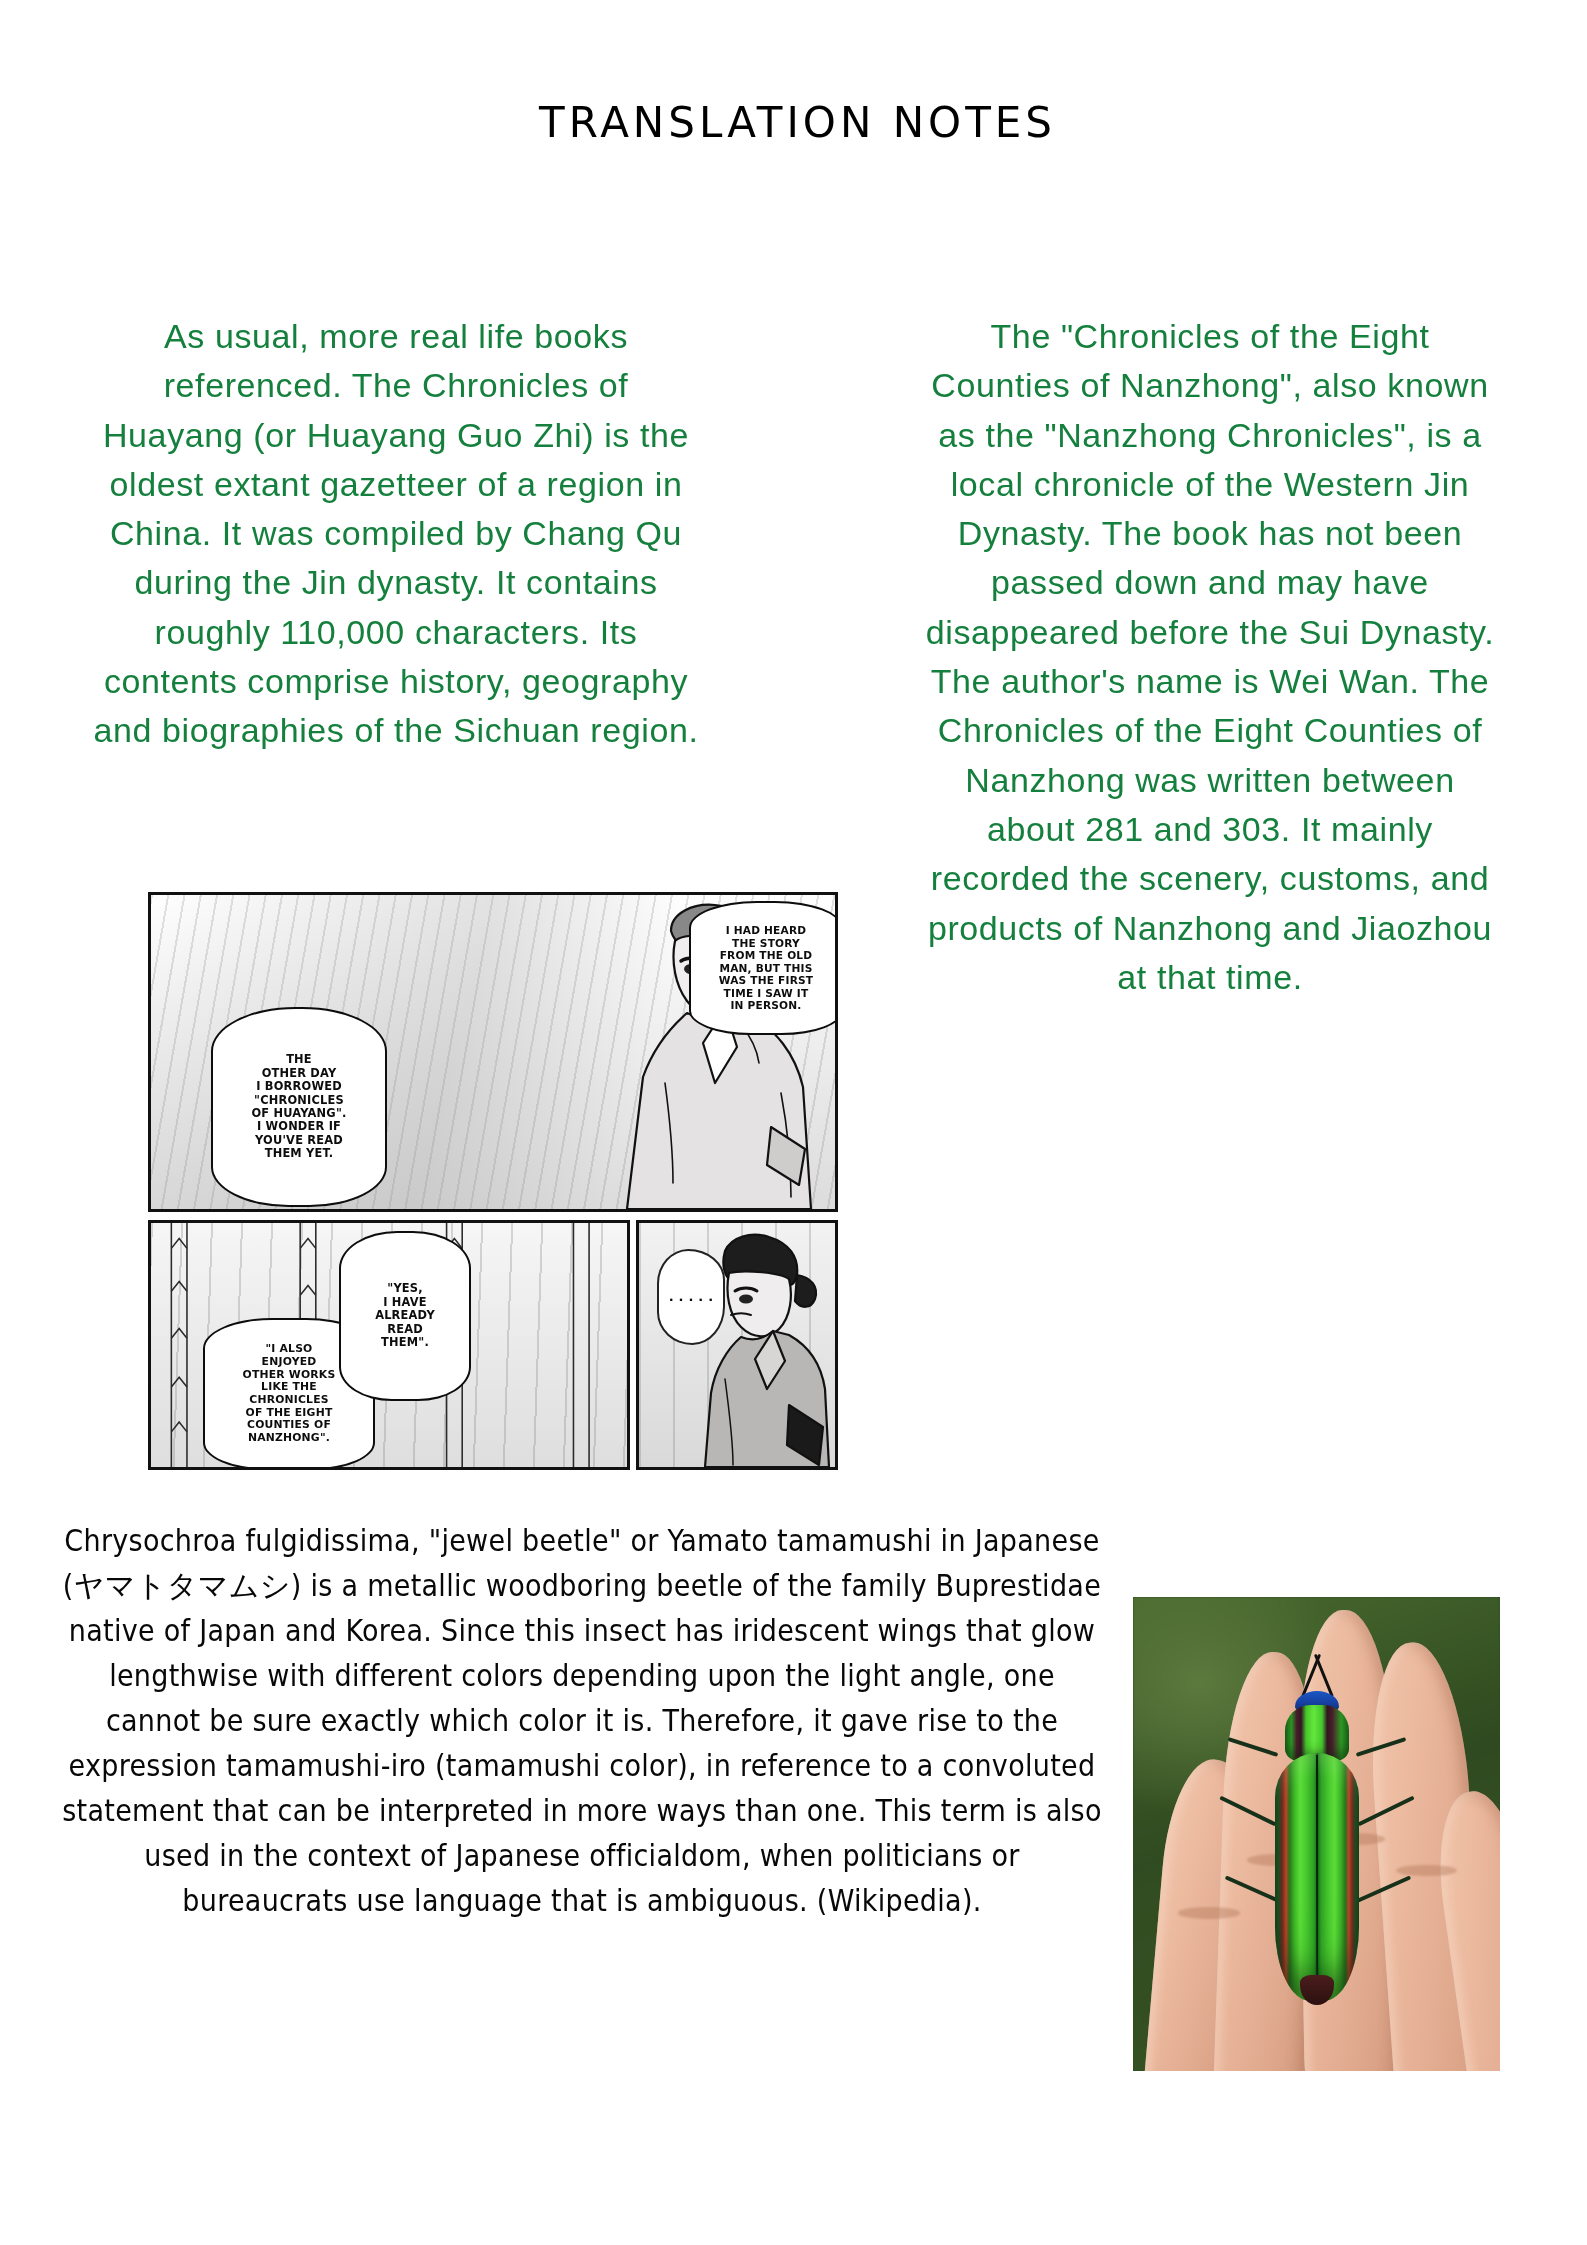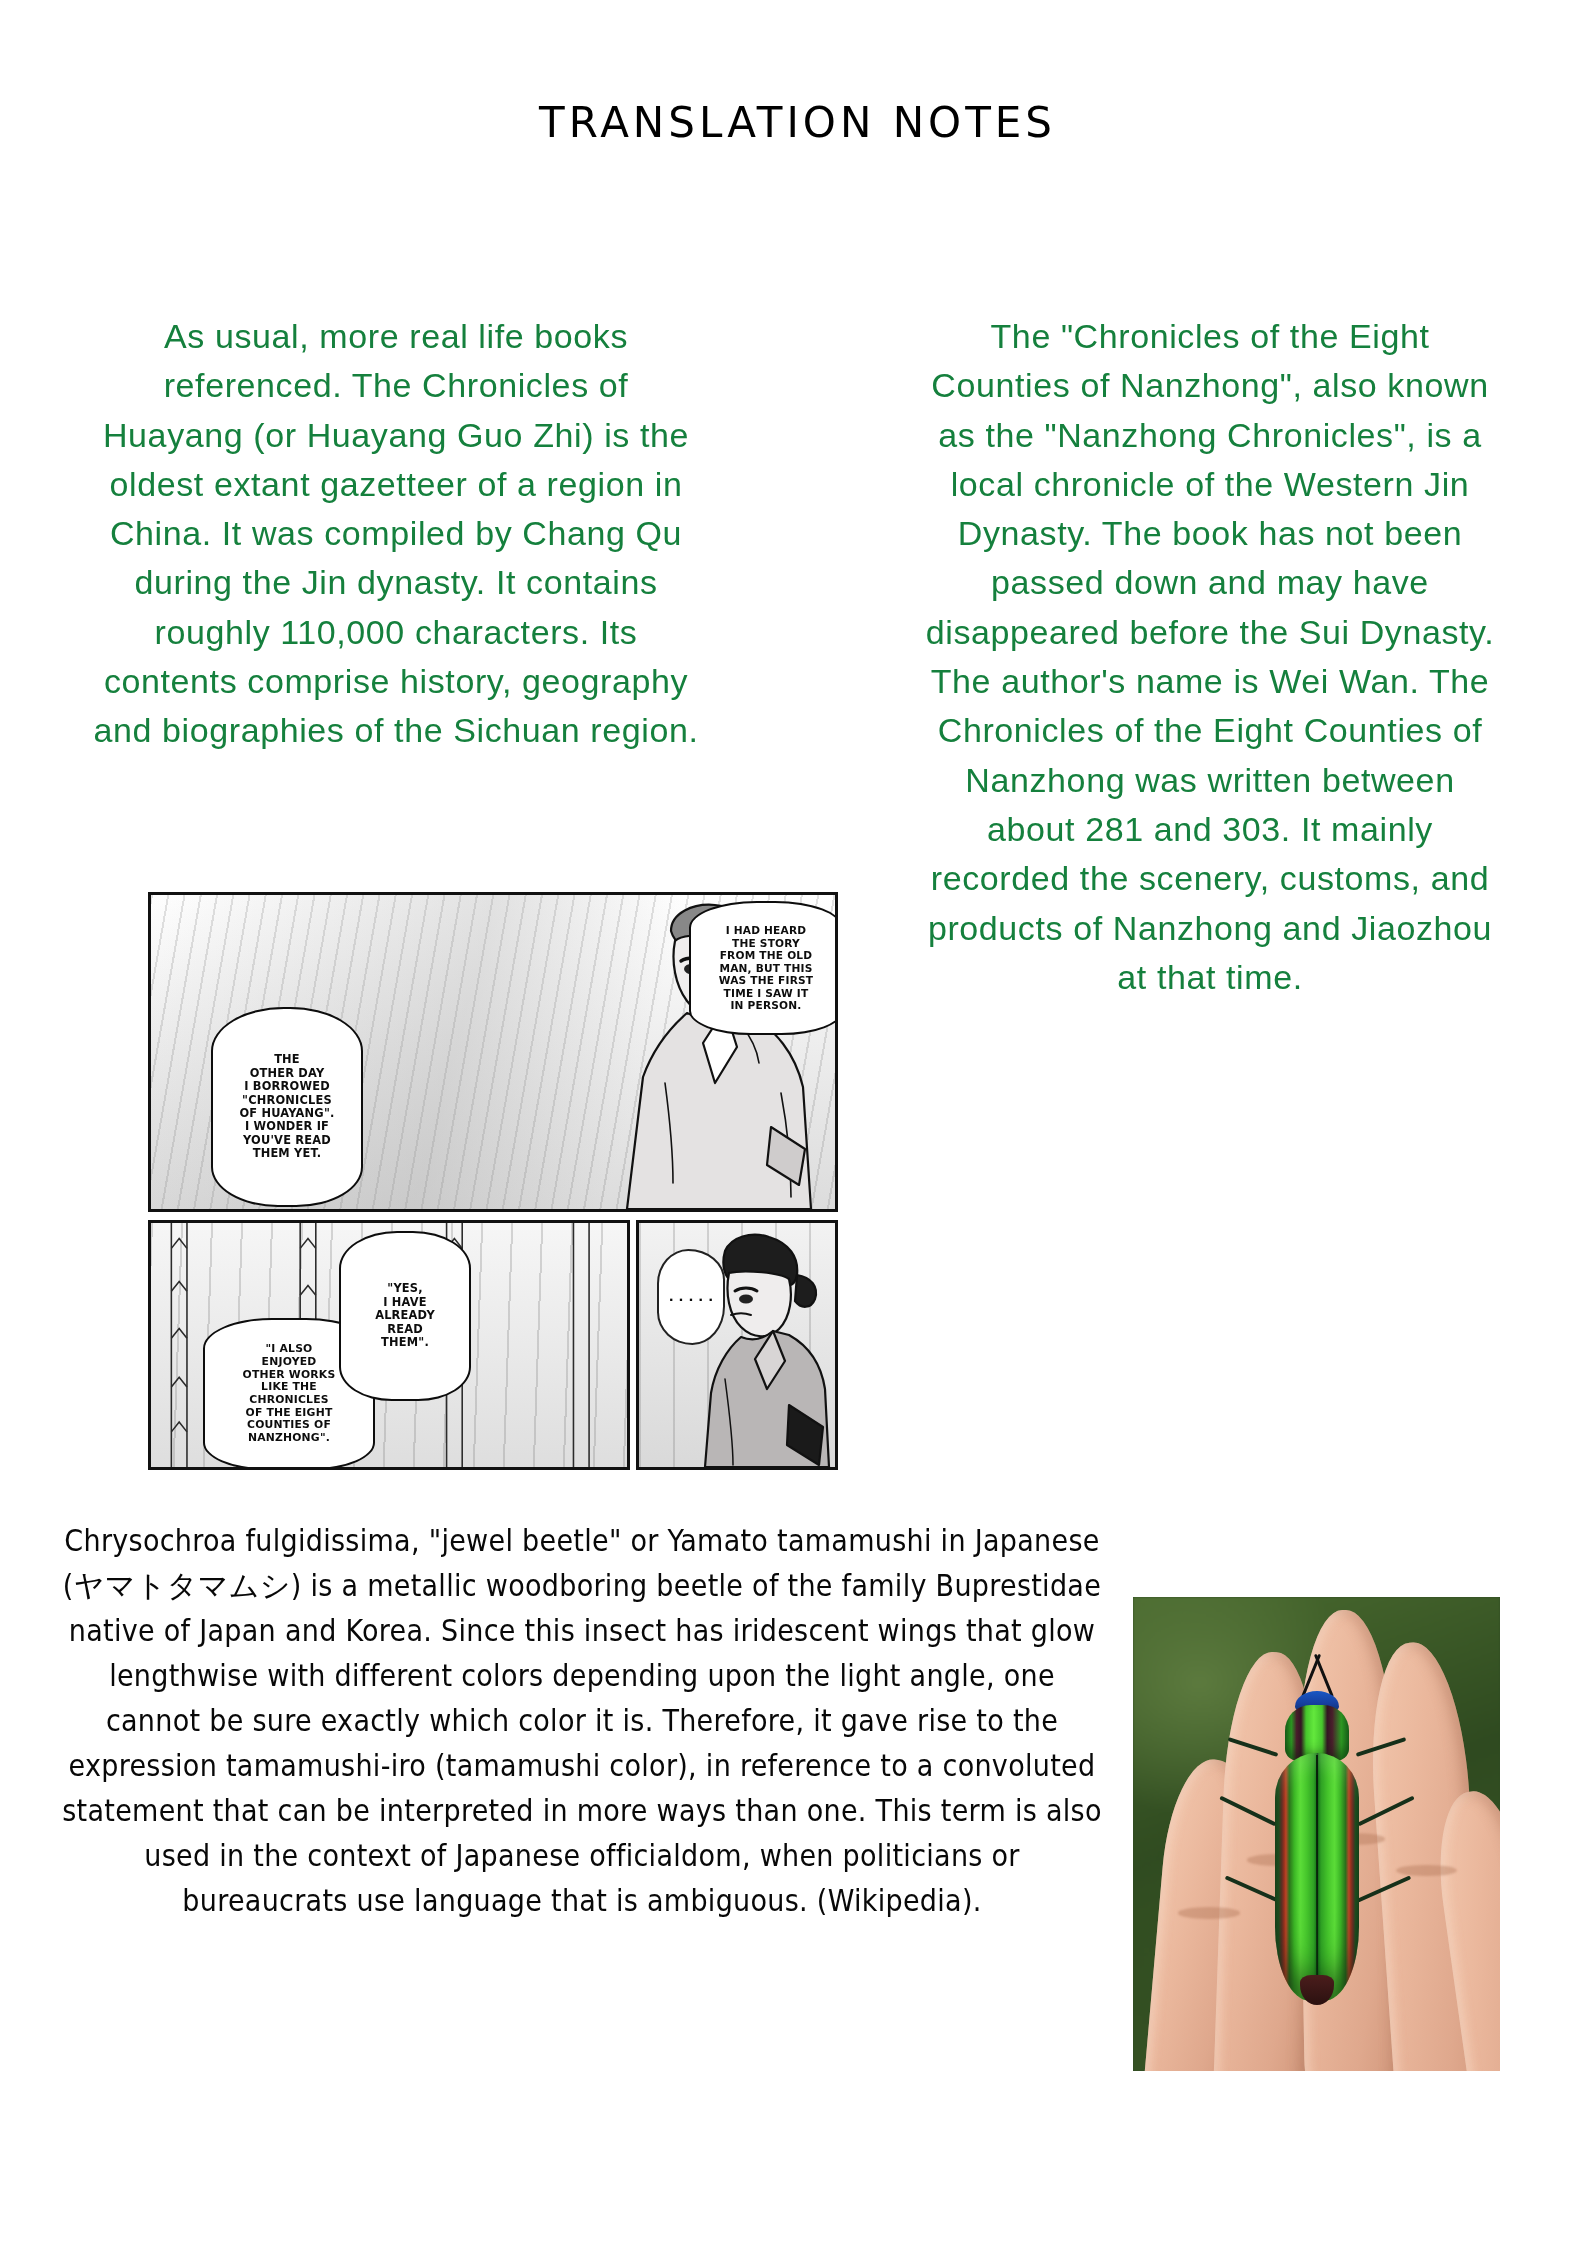--- a/index.html
+++ b/index.html
@@ -137,21 +137,21 @@
     box-sizing: border-box;
     z-index: 5;
   }
   .bubble-text {
     display: block;
     white-space: pre-line;
     line-height: 1.18;
     letter-spacing: 0.2px;
   }
 
-  .b1 { left: 60px; top: 112px; width: 152px; height: 200px; font-size: 11.4px;
+  .b1 { left: 60px; top: 112px; width: 176px; height: 200px; font-size: 11.4px;
         border-radius: 48% 48% 44% 44% / 22% 22% 20% 20%; }
   .b2 { left: 538px; top: 6px; width: 154px; height: 134px; font-size: 10.6px;
         border-radius: 44% 44% 40% 40% / 20% 20% 18% 18%; }
   .b3 { left: 52px; top: 95px; width: 172px; height: 152px; font-size: 10.8px;
         border-radius: 40% 40% 36% 36% / 20% 20% 18% 18%; }
   .b4 { left: 188px; top: 8px; width: 132px; height: 170px; font-size: 11.4px;
         border-radius: 44% 44% 40% 40% / 22% 22% 20% 20%; }
   .b5 { left: 18px; top: 26px; width: 68px; height: 96px; font-size: 13px;
         border: 2px solid #222;
         border-radius: 46% 54% 48% 52% / 36% 32% 40% 34%; }

